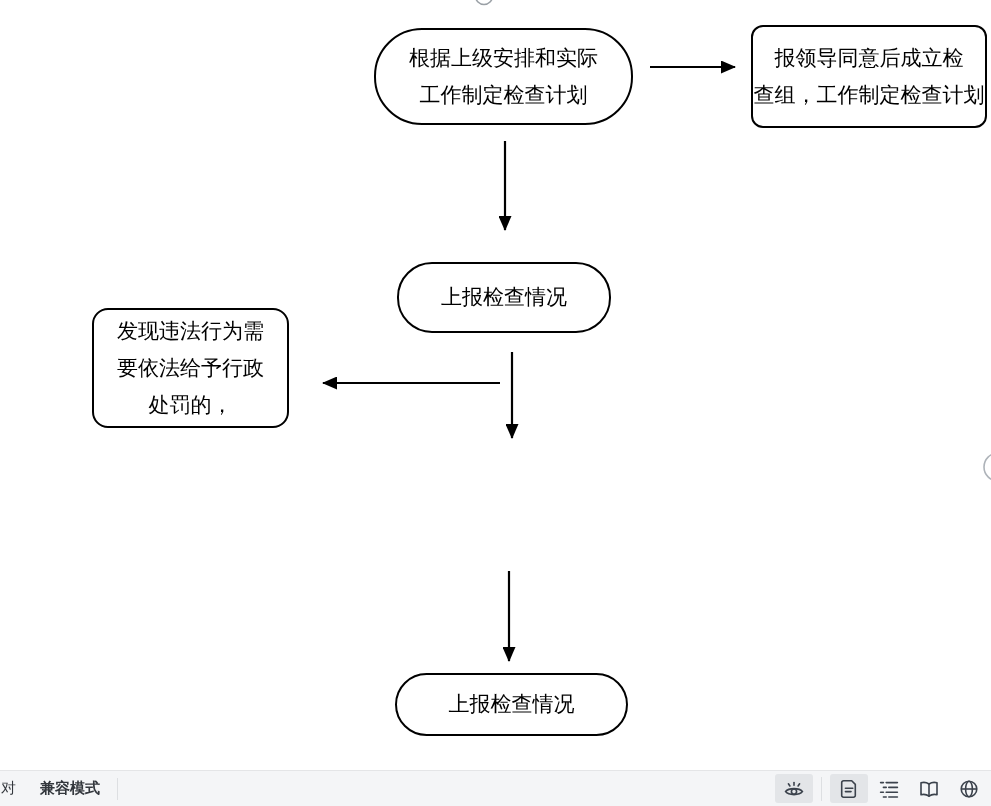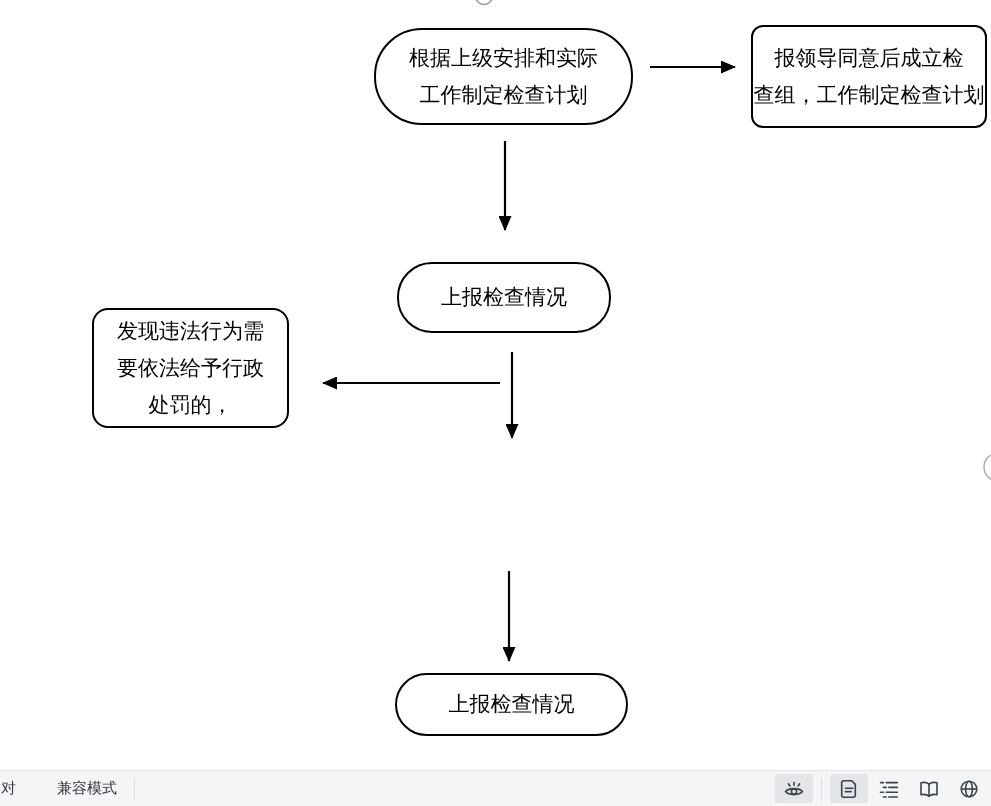--- a/index.html
+++ b/index.html
@@ -29,21 +29,21 @@
 
   
   .status-bar {
     position:absolute; left:0; bottom:0; width:991px; height:36px;
     background:#f4f5f7; border-top:1px solid #e4e5e7;
     box-sizing:border-box; display:flex; align-items:center;
     font-size:15px; color:#33373d;
   }
   .sb-left { display:flex; align-items:center; height:100%; }
   .sb-proofread { margin-left:1px; }
-  .sb-compat { margin-left:41px; }
+  .sb-compat { margin-left:24px;font-weight:bold; }
   .sb-vdivider { width:1px; height:22px; background:#dddfe2; margin-left:17px; }
   .sb-right { margin-left:auto; display:flex; align-items:center; padding-right:3px; }
   .sb-btn {
     width:38px; height:29px; border-radius:3px;
     display:flex; align-items:center; justify-content:center;
     margin-left:2px;
   }
   .sb-btn.active { background:#e3e5e8; }
   .sb-btn svg { display:block; }
   .sb-icon-divider { width:1px; height:24px; background:#dddfe2; margin:0 6px 0 8px; }

